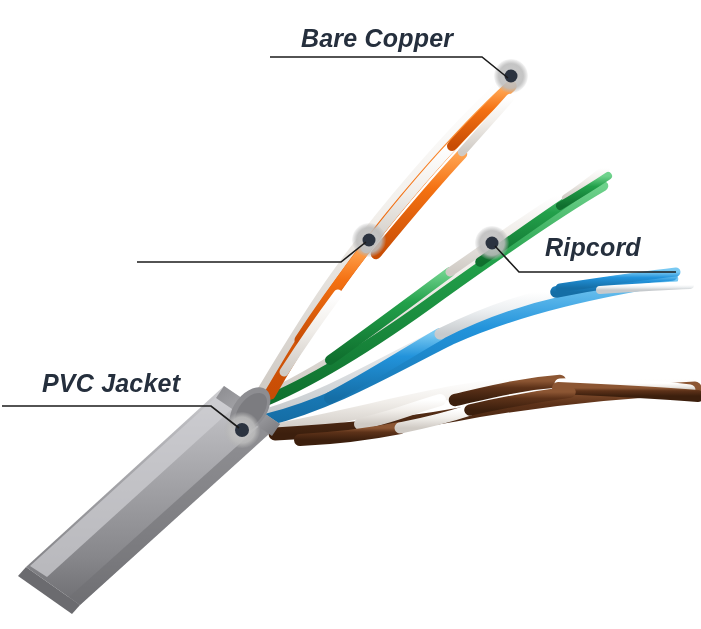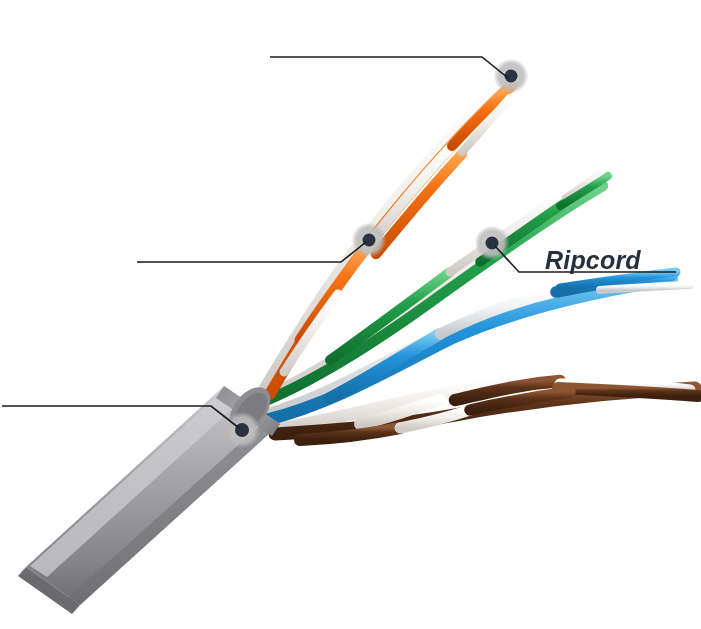--- a/index.html
+++ b/index.html
@@ -13,21 +13,21 @@
     font-weight:bold;
     font-style:italic;
     font-size:25px;
     letter-spacing:.2px;
     color:#252f3d;
     white-space:nowrap;
     line-height:1;
   }
   #lbl-bare{left:301px;top:26px;}
   #lbl-hdpe{left:139px;top:225px;}
-  #lbl-rip{left:545px;top:248px;}
+  #lbl-rip{left:545px;top:235px;}
   #lbl-pvc{left:42px;top:371px;}
 </style>
 </head>
 <body>
 
 <div id="stage">
 
   <svg id="art" viewBox="0 0 701 629">
     <defs>
 
@@ -168,18 +168,20 @@
 
       <g stroke="#1b1b1b" stroke-width="1.6" fill="none">
         <path d="M270,57 L482,57 L508,78"></path>
         <path d="M137,262 L341,262 L366,242"></path>
         <path d="M495,246 L519,272 L676,272"></path>
         <path d="M2,406 L211,406 L239,428"></path>
       </g>
     </g>
   </svg>
 
+  <div class="callout-text" id="lbl-bare">Bare Copper</div>
 
 
   <div class="callout-text" id="lbl-rip">Ripcord</div>
 
+  <div class="callout-text" id="lbl-pvc">PVC Jacket</div>
 
 </div>
 
 </body></html>

